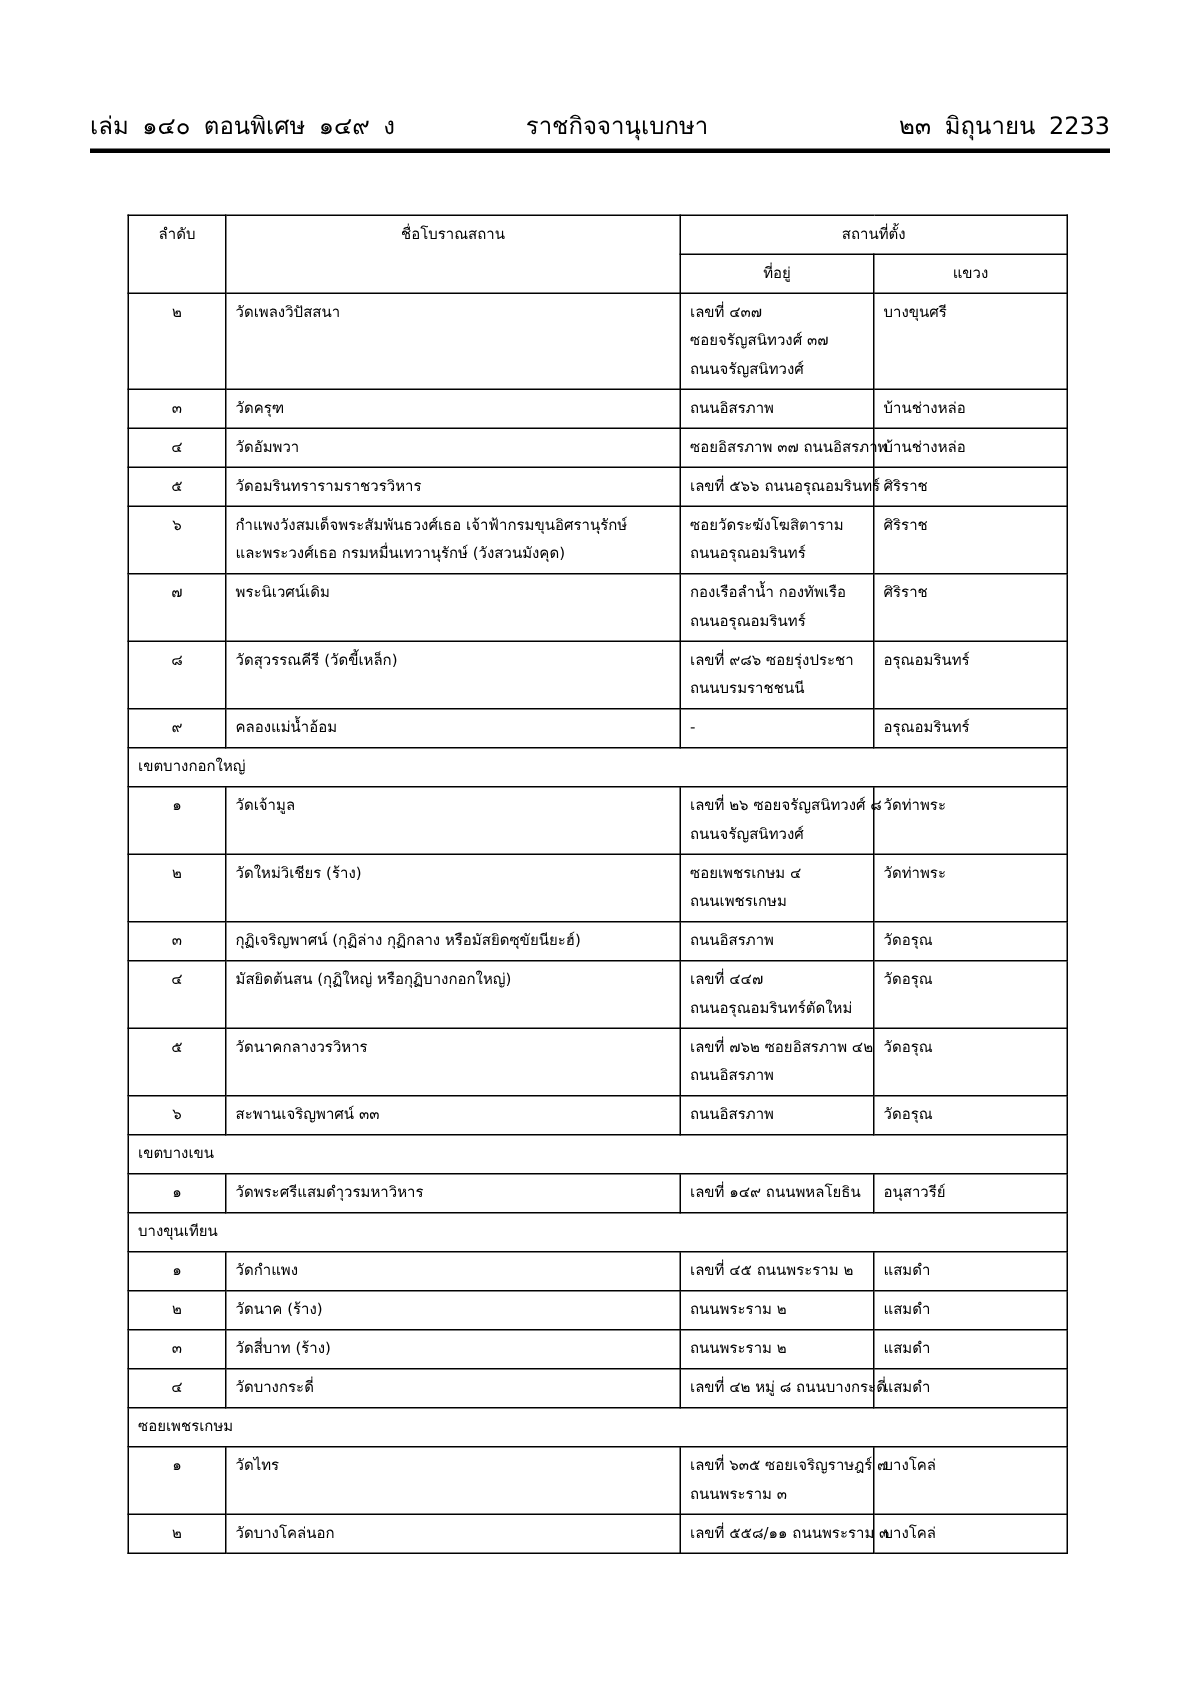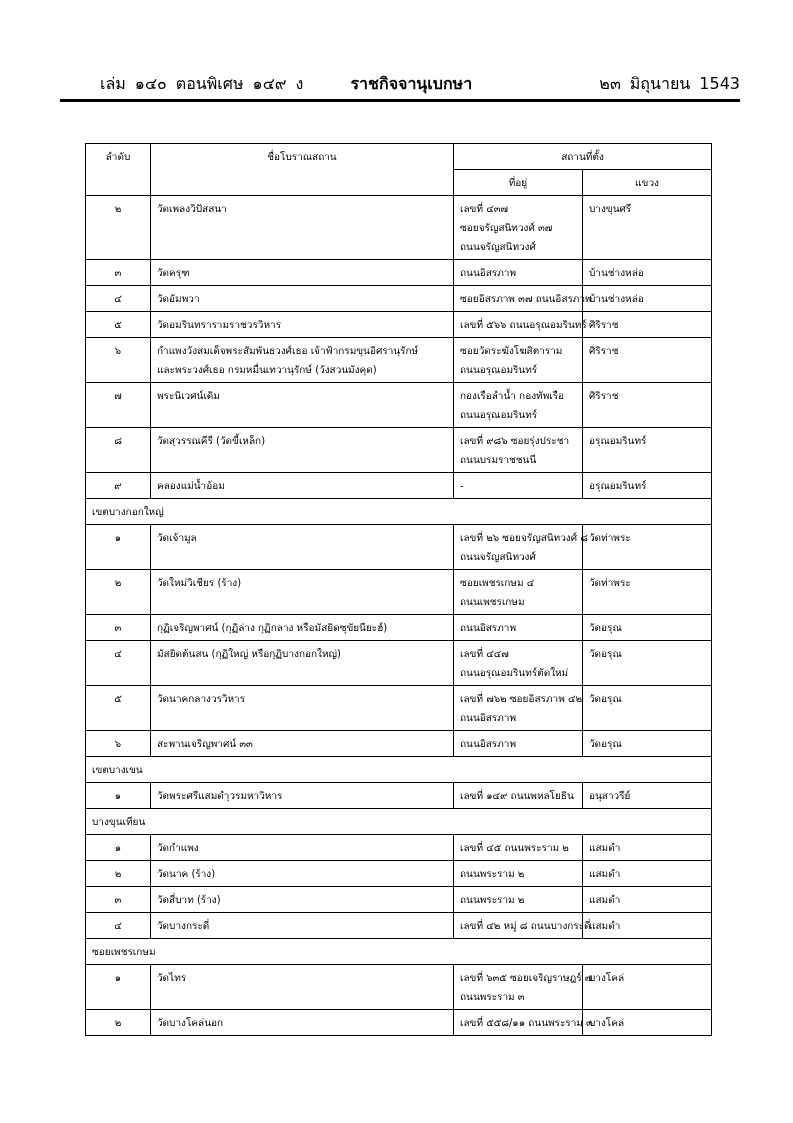--- a/index.html
+++ b/index.html
@@ -47,26 +47,24 @@
     font-size: 16px;
     line-height: 24px;
     margin-top: 4px;
     white-space: nowrap;
   }
   .masthead-left,
   .masthead-right {
     display: flex;
     gap: 9px;
     align-items: flex-start;
-    margin-left: 40px;
   }
   .masthead-center {
     flex: 0 0 auto;
     margin-left: -40px;
-    font-weight: bold;
   }
   .masthead-rule {
     margin-top: 3px;
     height: 3px;
     background: #000000;
     width: 100%;
   }
 
   
   .table-wrap {
@@ -135,21 +133,21 @@
         <span>เล่ม</span>
         <span>๑๔๐</span>
         <span>ตอนพิเศษ</span>
         <span>๑๔๙</span>
         <span>ง</span>
       </div>
       <div class="masthead-center">ราชกิจจานุเบกษา</div>
       <div class="masthead-right">
         <span>๒๓</span>
         <span>มิถุนายน</span>
-        <span>1543</span>
+        <span>2233</span>
       </div>
     </div>
 
     <div class="masthead-rule"></div>
   </div>
 
   <div class="table-wrap">
     <table class="gazette">
       <thead>
         <tr>

